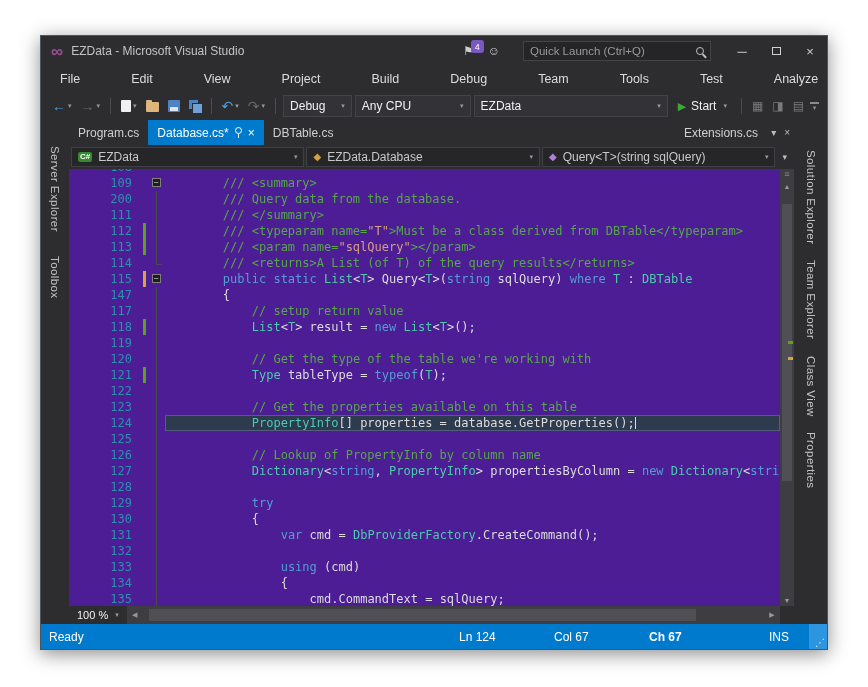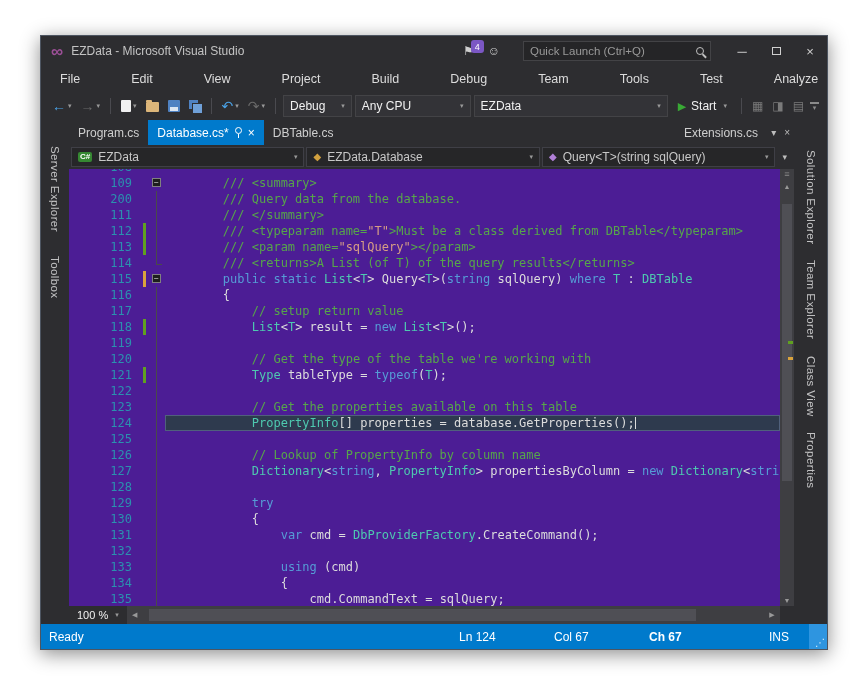--- a/index.html
+++ b/index.html
@@ -308,21 +308,21 @@
           <div class="code-area">
             <div class="code-inner" id="code-inner">
                 <div class="cl"><span class="g-num">108</span><span class="g-mark"></span><span class="g-fold"></span><span class="code" style="padding-left: 0px;"></span></div>
                 <div class="cl"><span class="g-num">109</span><span class="g-mark"></span><span class="g-fold"><span class="fbox">−</span></span><span class="code" style="padding-left: 57.84px;"><span class="tk-x">/// &lt;summary&gt;</span></span></div>
                 <div class="cl"><span class="g-num">200</span><span class="g-mark"></span><span class="g-fold fl"></span><span class="code" style="padding-left: 57.84px;"><span class="tk-x">/// Query data from the database.</span></span></div>
                 <div class="cl"><span class="g-num">111</span><span class="g-mark"></span><span class="g-fold fl"></span><span class="code" style="padding-left: 57.84px;"><span class="tk-x">/// &lt;/summary&gt;</span></span></div>
                 <div class="cl"><span class="g-num">112</span><span class="g-mark mg"></span><span class="g-fold fl"></span><span class="code" style="padding-left: 57.84px;"><span class="tk-x">/// &lt;typeparam name=</span><span class="tk-xa">"T"</span><span class="tk-x">&gt;Must be a class derived from DBTable&lt;/typeparam&gt;</span></span></div>
                 <div class="cl"><span class="g-num">113</span><span class="g-mark mg"></span><span class="g-fold fl"></span><span class="code" style="padding-left: 57.84px;"><span class="tk-x">/// &lt;param name=</span><span class="tk-xa">"sqlQuery"</span><span class="tk-x">&gt;&lt;/param&gt;</span></span></div>
                 <div class="cl"><span class="g-num">114</span><span class="g-mark"></span><span class="g-fold fe"></span><span class="code" style="padding-left: 57.84px;"><span class="tk-x">/// &lt;returns&gt;A List (of T) of the query results&lt;/returns&gt;</span></span></div>
                 <div class="cl"><span class="g-num">115</span><span class="g-mark my"></span><span class="g-fold"><span class="fbox">−</span></span><span class="code" style="padding-left: 57.84px;"><span class="tk-k">public static </span><span class="tk-t">List</span><span class="tk-d">&lt;</span><span class="tk-t">T</span><span class="tk-d">&gt;</span><span class="tk-d"> Query&lt;</span><span class="tk-t">T</span><span class="tk-d">&gt;(</span><span class="tk-k">string</span><span class="tk-d"> sqlQuery) </span><span class="tk-k">where</span><span class="tk-d"> </span><span class="tk-t">T</span><span class="tk-d"> : </span><span class="tk-t">DBTable</span></span></div>
-                <div class="cl"><span class="g-num">116</span><span class="g-mark"></span><span class="g-fold fl"></span><span class="code" style="padding-left: 57.84px;"><span class="tk-d">{</span></span></div>
+                <div class="cl"><span class="g-num">147</span><span class="g-mark"></span><span class="g-fold fl"></span><span class="code" style="padding-left: 57.84px;"><span class="tk-d">{</span></span></div>
                 <div class="cl"><span class="g-num">117</span><span class="g-mark"></span><span class="g-fold fl"></span><span class="code" style="padding-left: 86.76px;"><span class="tk-c">// setup return value</span></span></div>
                 <div class="cl"><span class="g-num">118</span><span class="g-mark mg"></span><span class="g-fold fl"></span><span class="code" style="padding-left: 86.76px;"><span class="tk-t">List</span><span class="tk-d">&lt;</span><span class="tk-t">T</span><span class="tk-d">&gt; result = </span><span class="tk-k">new</span><span class="tk-d"> </span><span class="tk-t">List</span><span class="tk-d">&lt;</span><span class="tk-t">T</span><span class="tk-d">&gt;();</span></span></div>
                 <div class="cl"><span class="g-num">119</span><span class="g-mark"></span><span class="g-fold fl"></span><span class="code" style="padding-left: 0px;"></span></div>
                 <div class="cl"><span class="g-num">120</span><span class="g-mark"></span><span class="g-fold fl"></span><span class="code" style="padding-left: 86.76px;"><span class="tk-c">// Get the type of the table we're working with</span></span></div>
                 <div class="cl"><span class="g-num">121</span><span class="g-mark mg"></span><span class="g-fold fl"></span><span class="code" style="padding-left: 86.76px;"><span class="tk-t">Type</span><span class="tk-d"> tableType = </span><span class="tk-k">typeof</span><span class="tk-d">(</span><span class="tk-t">T</span><span class="tk-d">);</span></span></div>
                 <div class="cl"><span class="g-num">122</span><span class="g-mark"></span><span class="g-fold fl"></span><span class="code" style="padding-left: 0px;"></span></div>
                 <div class="cl"><span class="g-num">123</span><span class="g-mark"></span><span class="g-fold fl"></span><span class="code" style="padding-left: 86.76px;"><span class="tk-c">// Get the properties available on this table</span></span></div>
                 <div class="cl cur"><span class="g-num">124</span><span class="g-mark"></span><span class="g-fold fl"></span><span class="code" style="padding-left: 86.76px;"><span class="tk-t">PropertyInfo</span><span class="tk-d">[] properties = database.GetProperties();</span><span class="txt-caret"></span></span></div>
                 <div class="cl"><span class="g-num">125</span><span class="g-mark"></span><span class="g-fold fl"></span><span class="code" style="padding-left: 0px;"></span></div>
                 <div class="cl"><span class="g-num">126</span><span class="g-mark"></span><span class="g-fold fl"></span><span class="code" style="padding-left: 86.76px;"><span class="tk-c">// Lookup of PropertyInfo by column name</span></span></div>

